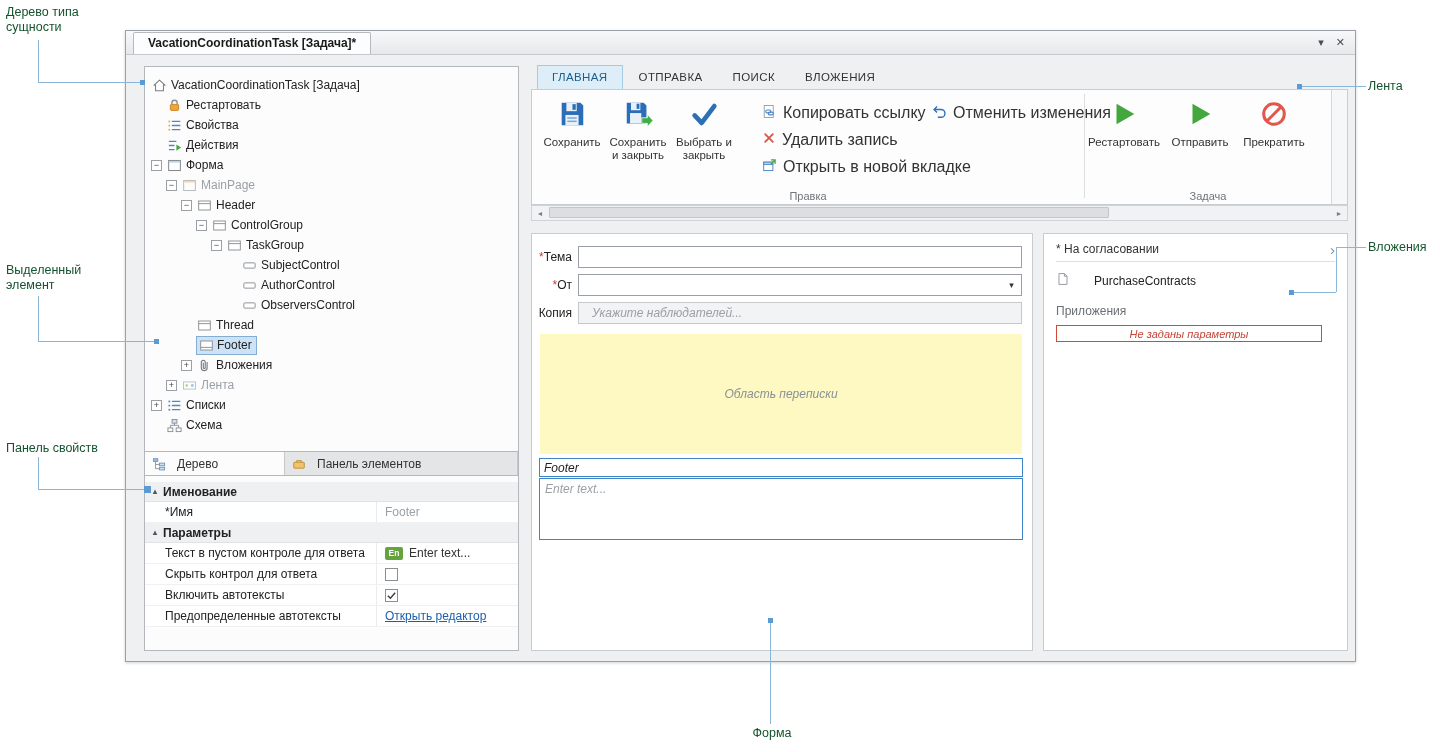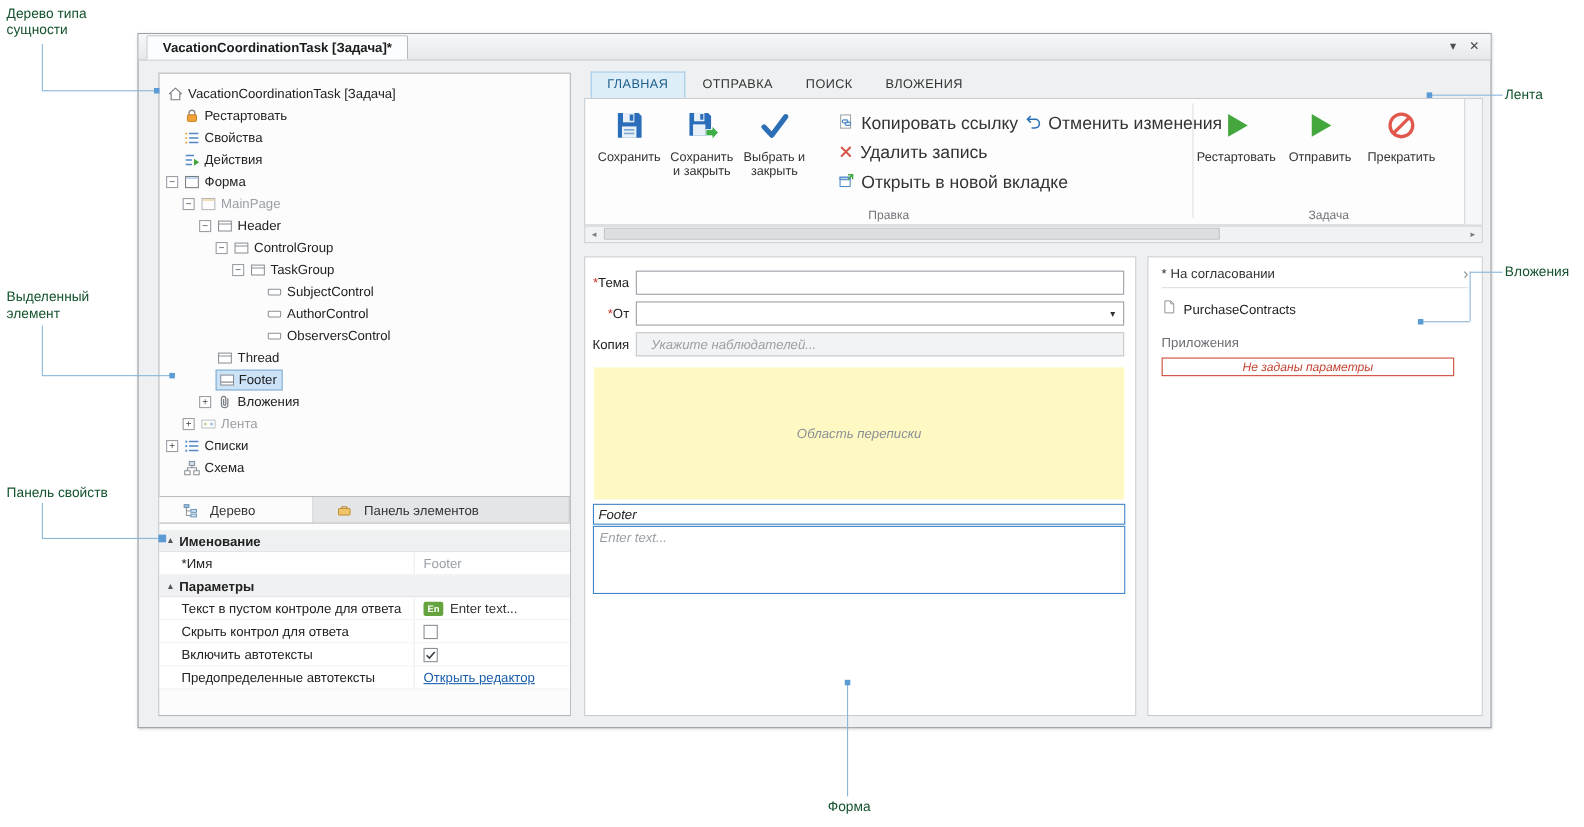--- a/index.html
+++ b/index.html
@@ -21,21 +21,21 @@
   .exp{width:15px;flex:0 0 15px;display:flex;align-items:center}
   .expbox{width:11px;height:11px;border:1px solid #9aa0a6;background:#fff;font-size:9px;color:#444;display:flex;align-items:center;justify-content:center;line-height:9px}
   .ticon{width:16px;height:16px;flex:0 0 16px;margin-right:4px;display:inline-flex;align-items:center;justify-content:center}
   .tlabel{color:#222}
   .muted .tlabel{color:#9aa0a6}
   .muted .ticon{opacity:.55}
   .selbox{display:inline-flex;align-items:center;background:#cbe2f7;border:1px solid #84aed1;height:19px;padding:0 4px 0 1px}
   .selbox .ticon{margin-right:3px}
 
   .panel-tabs{position:absolute;left:0;right:0;top:384px;height:24px;background:#eceeef;border-top:1px solid #b4b8bc;display:flex}
-  .ptab{display:flex;align-items:center;gap:6px;padding:0 20px;height:100%;color:#333;border-right:1px solid #c6c9cc}
+  .ptab{display:flex;align-items:center;gap:6px;padding:0 6px;height:100%;color:#333;border-right:1px solid #c6c9cc}
   .ptab.active{background:#fcfcfc;flex:0 0 140px}
   .ptab.inactive{background:#e3e5e7;flex:1}
 
   .props{position:absolute;left:0;right:0;top:408px;bottom:0;background:#fcfcfc;border-top:1px solid #b4b8bc;padding-top:6px}
   .pgroup{height:20px;background:#eef0f1;display:flex;align-items:center;font-weight:bold;color:#222;padding-left:8px;gap:6px;border-bottom:1px solid #e0e2e4}
   .pmark{font-size:8px;color:#555}
   .prow{height:21px;display:flex;border-bottom:1px solid #f0f1f2;background:#fff}
   .plabel{flex:0 0 232px;padding-left:20px;display:flex;align-items:center;color:#222;border-right:1px solid #ececec}
   .pvalue{flex:1;display:flex;align-items:center;padding-left:8px;gap:6px;color:#333}
   .val-muted{color:#9aa0a6}
@@ -75,21 +75,21 @@
   .thread{position:absolute;left:8px;right:10px;top:100px;height:120px;background:#fef9c3;display:flex;align-items:center;justify-content:center;font-style:italic;color:#8a8f94}
   .footer-sel{position:absolute;left:7px;right:9px;top:224px}
   .footer-title{height:19px;border:1px solid #3d85c6;background:#fff;font-style:italic;color:#222;display:flex;align-items:center;padding-left:4px}
   .footer-body{margin-top:1px;height:62px;border:1px solid #3d85c6;background:#fff;font-style:italic;color:#9aa0a6;padding:3px 5px}
 
   
   .attach{position:absolute;left:917px;top:202px;width:305px;height:418px;background:#fff;border:1px solid #c9cdd1;padding:8px 12px}
   .attach-header{display:flex;align-items:flex-end;justify-content:space-between;color:#333}
   .chev{color:#8a8f94;font-size:15px;line-height:12px}
   .attach-div{border-bottom:1px solid #dcdfe2;margin-top:5px}
-  .attach-item{display:flex;align-items:center;gap:6px;margin-top:10px;color:#222}
+  .attach-item{display:flex;align-items:center;gap:24px;margin-top:10px;color:#222}
   .appendix{margin-top:15px;color:#6a6f74}
   .empty-params{margin-top:7px;width:266px;height:17px;border:1px solid #cf4a3a;color:#c54434;font-style:italic;font-size:11px;display:flex;align-items:center;justify-content:center}
 
   
   .ann-layer{position:absolute;inset:0;z-index:30;pointer-events:none}
   .ann-label{position:absolute;font-size:12.5px;color:#14532d;line-height:15px}
   .ann-line{position:absolute;background:#8ab6d9}
   .ann-dot{position:absolute;width:5px;height:5px;background:#5b9bd5}
   .ann-sq{position:absolute;width:7px;height:7px;background:#5b9bd5}
   .center{text-align:center}

